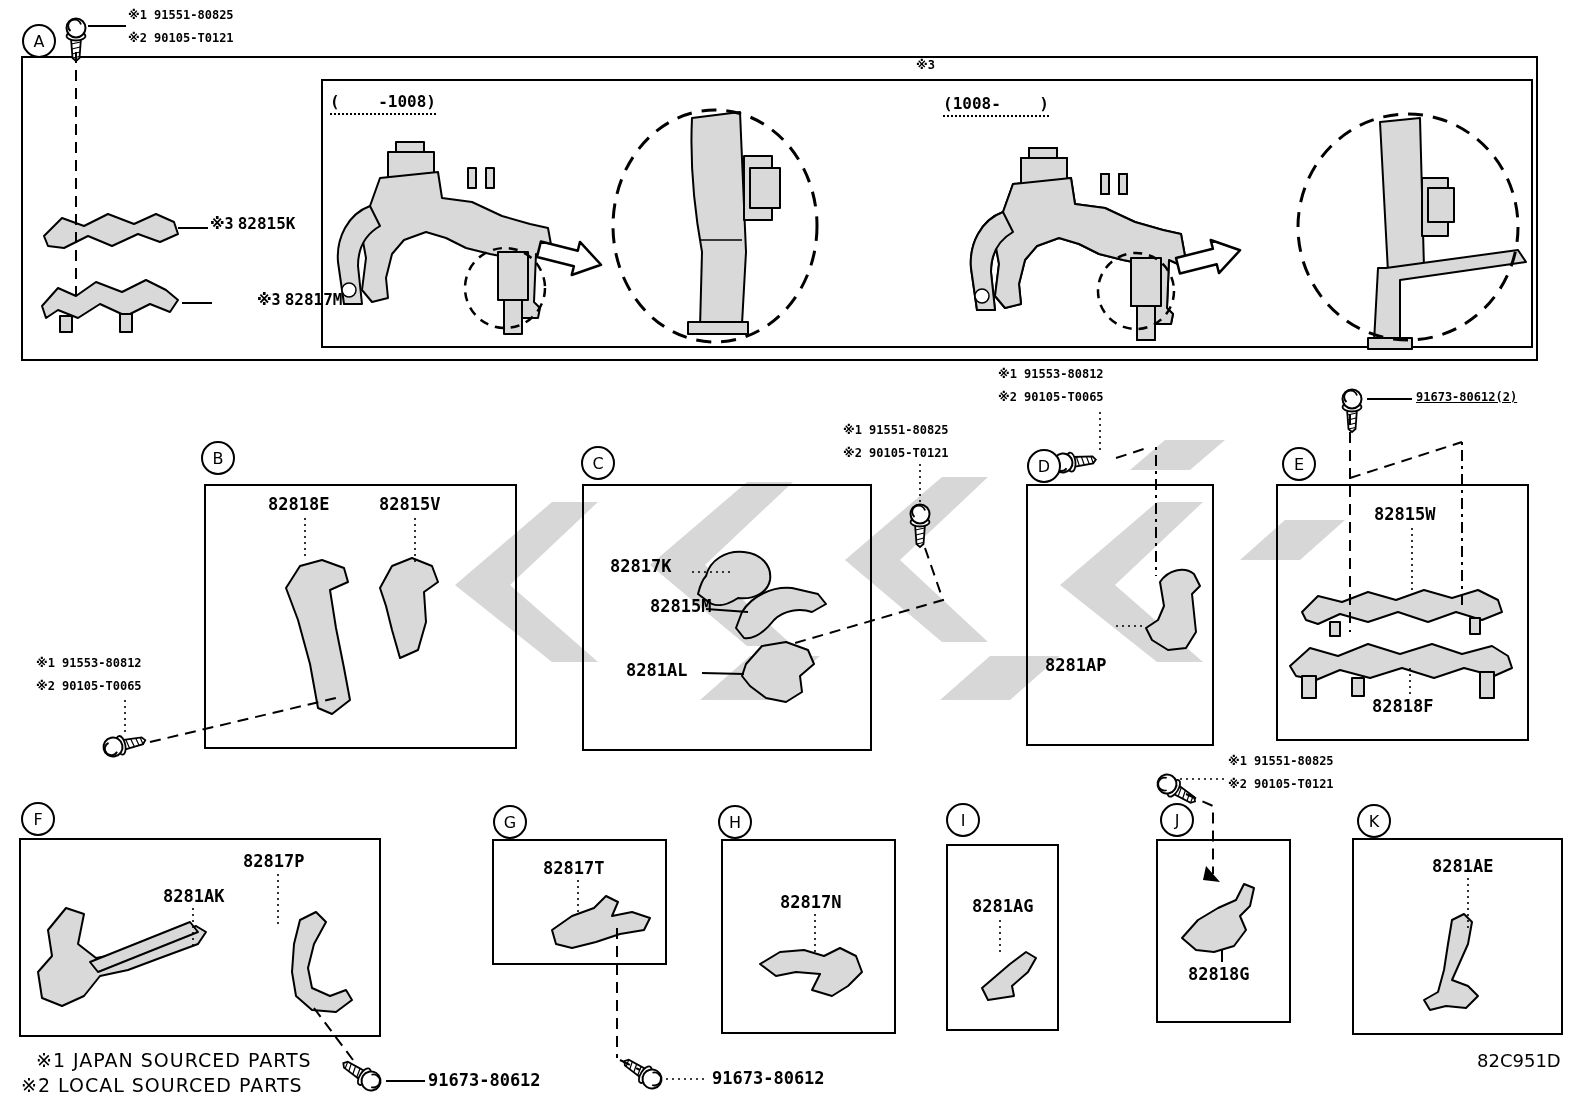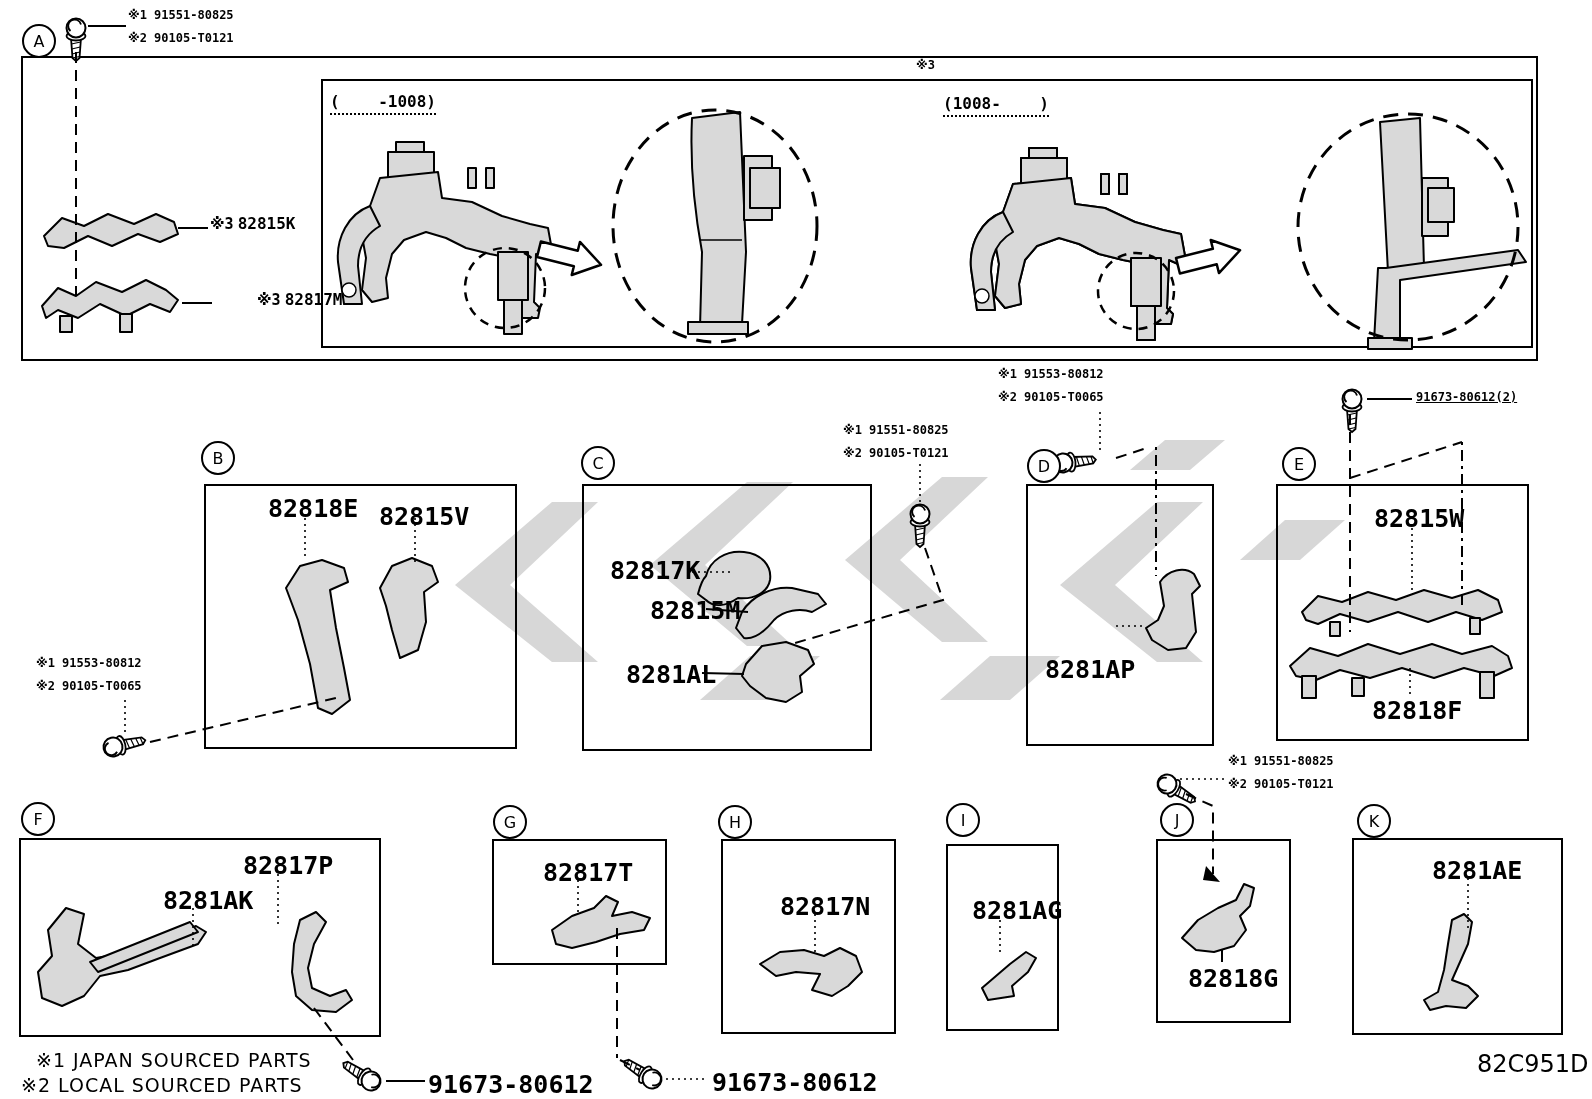--- a/index.html
+++ b/index.html
@@ -1,30 +1,30 @@
 <!DOCTYPE html>
 <html><head>
 <meta charset="utf-8">
 <style>
   html,body{margin:0;padding:0;background:#fff;}
   .stage{position:relative;width:1592px;height:1099px;background:#fff;overflow:hidden;
          font-family:"DejaVu Sans Mono","DejaVu Sans",monospace;color:#000;}
   .abs{position:absolute;}
   svg{position:absolute;left:0;top:0;}
-  .lbl{font-weight:bold;font-size:25px;white-space:nowrap;letter-spacing:0;}
+  .lbl{font-weight:bold;font-size:17px;white-space:nowrap;letter-spacing:0;}
   .note{font-weight:bold;font-size:12px;white-space:nowrap;line-height:23px;}
   .note .row{display:block;}
   .mk{font-size:15px;font-weight:bold;margin-right:4px;}
   .pnum{font-size:16px;font-weight:bold;}
   .circ{width:30px;height:30px;border:2px solid #000;border-radius:50%;
         display:flex;align-items:center;justify-content:center;
         font-family:"DejaVu Sans",sans-serif;font-size:16px;font-weight:400;background:#fff;}
   .variant{font-weight:bold;font-size:16px;white-space:pre;border-bottom:2px dotted #000;padding-bottom:2px;}
   .foot{font-family:"DejaVu Sans",sans-serif;font-size:19px;letter-spacing:1px;white-space:nowrap;line-height:23px;}
-  .doc{font-family:"DejaVu Sans",sans-serif;font-size:24px;}
+  .doc{font-family:"DejaVu Sans",sans-serif;font-size:18px;}
   .part{fill:#d9d9d9;stroke:#000;stroke-width:2;stroke-linejoin:round;}
   .ln{stroke:#000;stroke-width:2;fill:none;}
   .thin{stroke:#000;stroke-width:1.6;fill:none;}
   .dot{stroke-dasharray:2 4;}
   .dash{stroke-dasharray:11 7;}
   .dashdot{stroke-dasharray:3 5 11 5;}
   .box{fill:none;stroke:#000;stroke-width:2;}
 </style>
 </head>
 <body>
@@ -240,21 +240,21 @@
     <span class="mk">※3</span><span class="pnum">82815K</span>
   </div>
   <div class="abs" style="left:213px;top:290px;margin-left:44px;">
     <span class="mk">※3</span><span class="pnum">82817M</span>
   </div>
 
   <div class="abs circ" style="left:201px;top:441px;">
       <span>B</span>
     </div>
   <div class="abs lbl" style="left:268px;top:494px;">82818E</div>
-  <div class="abs lbl" style="left:379px;top:494px;margin-top:8px;">82815V</div>
+  <div class="abs lbl" style="left:379px;top:494px;">82815V</div>
   <div class="abs note" style="left:36px;top:652px;">
     <span class="row">※1 91553-80812</span>
     <span class="row">※2 90105-T0065</span>
   </div>
 
   <div class="abs circ" style="left:581px;top:446px;">
       <span>C</span>
     </div>
   <div class="abs lbl" style="left:610px;top:556px;">82817K</div>
   <div class="abs lbl" style="left:606px;top:596px;margin-left:44px;">82815M</div>

